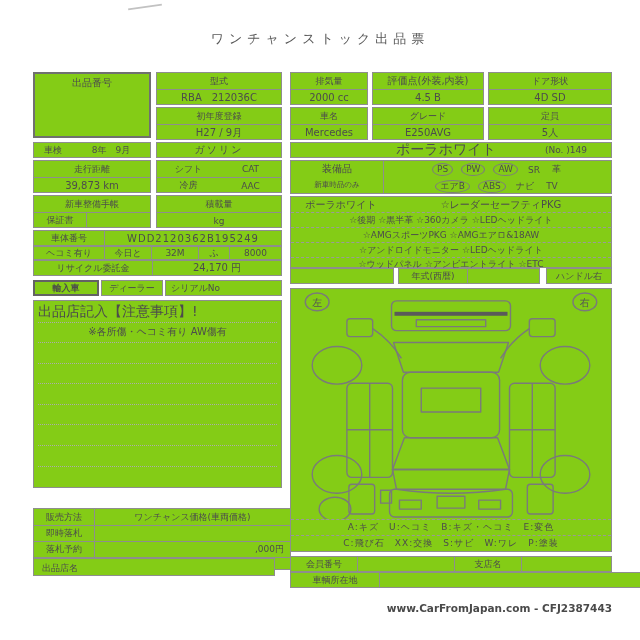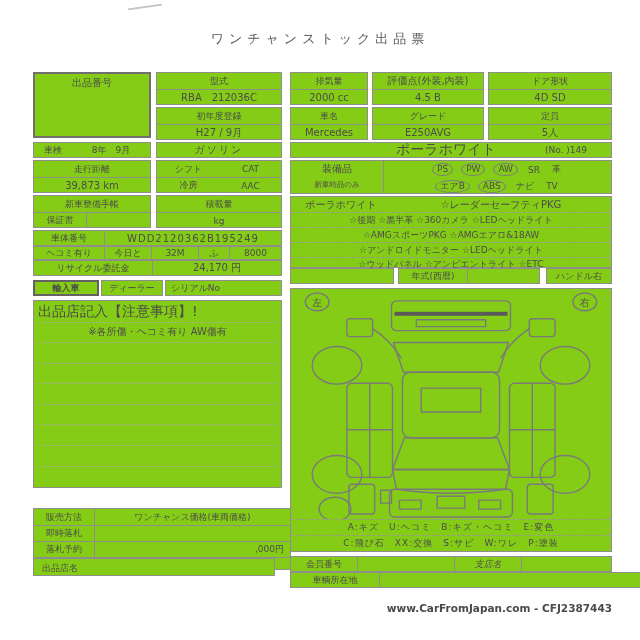--- a/index.html
+++ b/index.html
@@ -274,21 +274,21 @@
     </div>
   </div>
 
   <div class="abs box" style="left:33px;top:558px;width:242px;height:18px;">
     <div class="f9" style="padding:3px 8px;">出品店名</div>
   </div>
 
   <div class="abs box row" style="left:290px;top:556px;width:322px;height:16px;">
     <div class="c f9 rb" style="width:66px;">会員番号</div>
     <div class="rb" style="width:96px;"></div>
-    <div class="c f9 rb" style="width:66px;font-style:italic;">支店名</div>
+    <div class="c f9 rb" style="width:66px;">支店名</div>
     <div style="flex:1;"></div>
   </div>
 
   <div class="abs box row" style="left:290px;top:572px;width:354px;height:16px;">
     <div class="c f9 rb" style="width:88px;">車輌所在地</div>
     <div style="flex:1;"></div>
   </div>
 
   <div class="abs wm" style="left:330px;top:602px;width:282px;">www.CarFromJapan.com - CFJ2387443</div>
 

